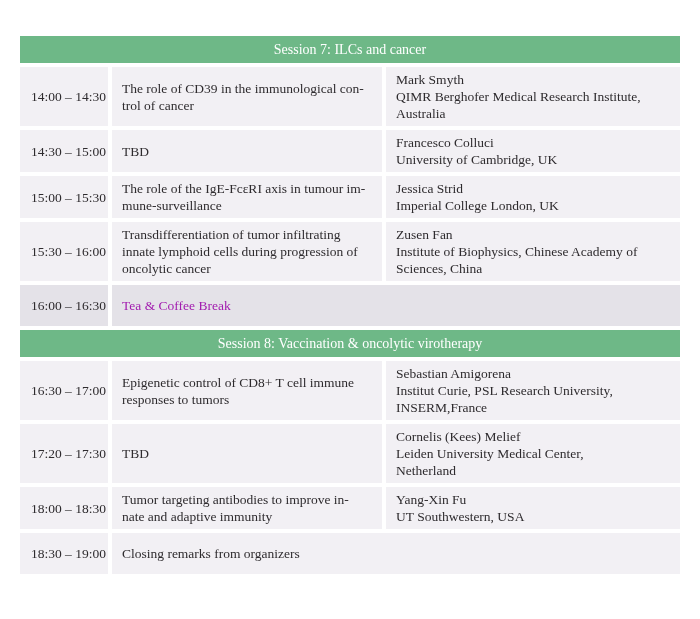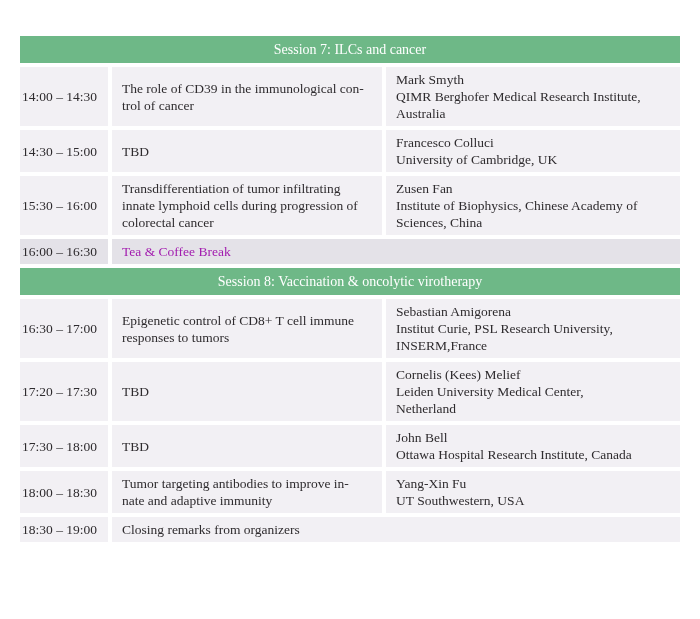--- a/index.html
+++ b/index.html
@@ -37,22 +37,22 @@
     background: #6eb887;
     color: #ffffff;
     text-align: center;
     font-size: 14px;
     padding: 5px 6px;
   }
   td.cell {
     background: #f2f0f4;
   }
   td.time {
-    text-align: left;
-    padding: 4px 2px;
+    text-align: right;
+    padding: 12px 2px;
   }
   td.title, td.speaker {
     text-align: left;
     padding: 4px 10px;
     white-space: pre-line;
   }
   tr.break-row td.cell {
     background: #e4e2e8;
   }
   .red-text {
@@ -83,24 +83,31 @@
 QIMR Berghofer Medical Research Institute,
 Australia</td>
     </tr>
     <tr>
       <td class="cell time">14:30 – 15:00</td>
       <td class="cell title">TBD</td>
       <td class="cell speaker">Francesco Colluci
 University of Cambridge, UK</td>
     </tr>
     <tr>
+      <td class="cell time">15:00 – 15:30</td>
+      <td class="cell title">The role of the IgE-FcεRI axis in tumour im-
+mune-surveillance</td>
+      <td class="cell speaker">Jessica Strid
+Imperial College London, UK</td>
+    </tr>
+    <tr>
       <td class="cell time">15:30 – 16:00</td>
       <td class="cell title">Transdifferentiation of tumor infiltrating
 innate lymphoid cells during progression of
-colorectal cancer</td>
+oncolytic cancer</td>
       <td class="cell speaker">Zusen Fan
 Institute of Biophysics, Chinese Academy of
 Sciences, China</td>
     </tr>
     <tr class="break-row">
       <td class="cell time">16:00 – 16:30</td>
       <td colspan="2" class="cell title red-text">Tea &amp; Coffee Break</td>
     </tr>
 
     <tr>
@@ -116,26 +123,20 @@
 INSERM,France</td>
     </tr>
     <tr>
       <td class="cell time">17:20 – 17:30</td>
       <td class="cell title">TBD</td>
       <td class="cell speaker">Cornelis (Kees) Melief
 Leiden University Medical Center,
 Netherland</td>
     </tr>
     <tr>
-      <td class="cell time">17:30 – 18:00</td>
-      <td class="cell title">TBD</td>
-      <td class="cell speaker">John Bell
-Ottawa Hospital Research Institute, Canada</td>
-    </tr>
-    <tr>
       <td class="cell time">18:00 – 18:30</td>
       <td class="cell title">Tumor targeting antibodies to improve in-
 nate and adaptive immunity</td>
       <td class="cell speaker">Yang-Xin Fu
 UT Southwestern, USA</td>
     </tr>
     <tr>
       <td class="cell time">18:30 – 19:00</td>
       <td colspan="2" class="cell title">Closing remarks from organizers</td>
     </tr>

